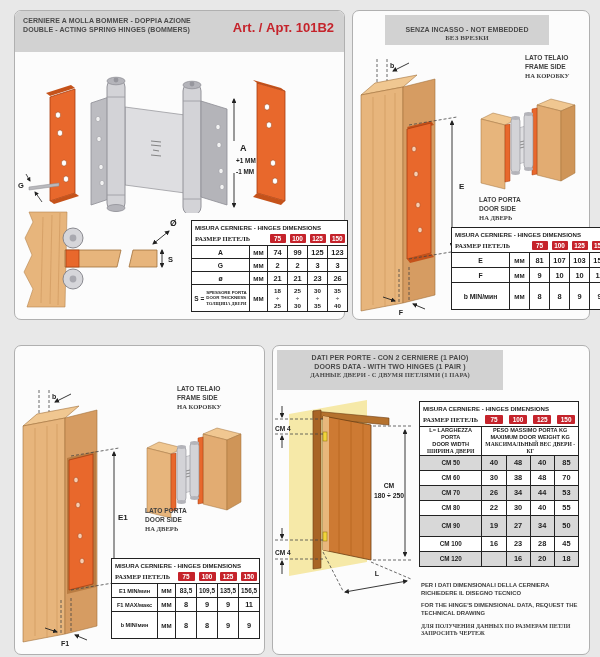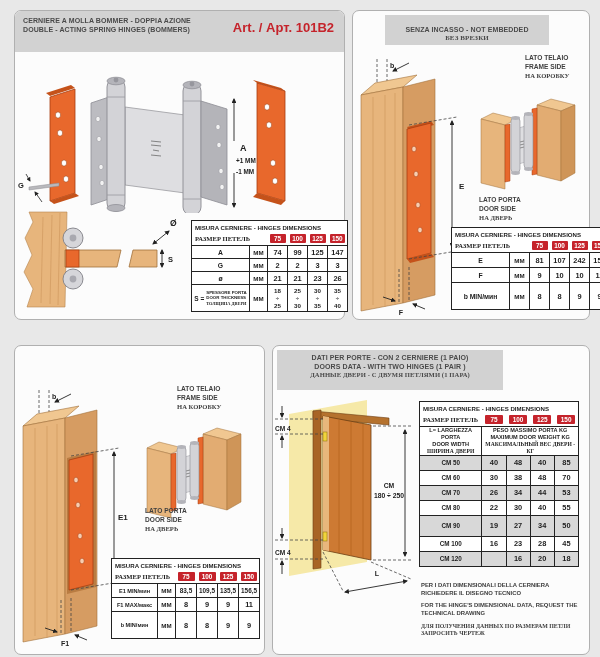--- a/index.html
+++ b/index.html
@@ -165,21 +165,21 @@
       <td class="chip">
               <div>150</div>
             </td>
     </tr>
     <tr style="height:13px">
       <td class="lab">A</td>
       <td class="unit">MM</td>
       <td class="val">74</td>
       <td class="val">99</td>
       <td class="val">125</td>
-      <td class="val">147</td>
+      <td class="val">123</td>
     </tr>
     <tr style="height:13px">
       <td class="lab">G</td>
       <td class="unit">MM</td>
       <td class="val">2</td>
       <td class="val">2</td>
       <td class="val">3</td>
       <td class="val">3</td>
     </tr>
     <tr style="height:13px">
@@ -315,21 +315,21 @@
             </td>
       <td class="chip">
               <div>150</div>
             </td>
     </tr>
     <tr style="height:15px">
       <td class="lab">E</td>
       <td class="unit">MM</td>
       <td class="val">81</td>
       <td class="val">107</td>
-      <td class="val">242</td>
+      <td class="val">103</td>
       <td class="val">155</td>
     </tr>
     <tr style="height:15px">
       <td class="lab">F</td>
       <td class="unit">MM</td>
       <td class="val">9</td>
       <td class="val">10</td>
       <td class="val">10</td>
       <td class="val">12</td>
     </tr>

